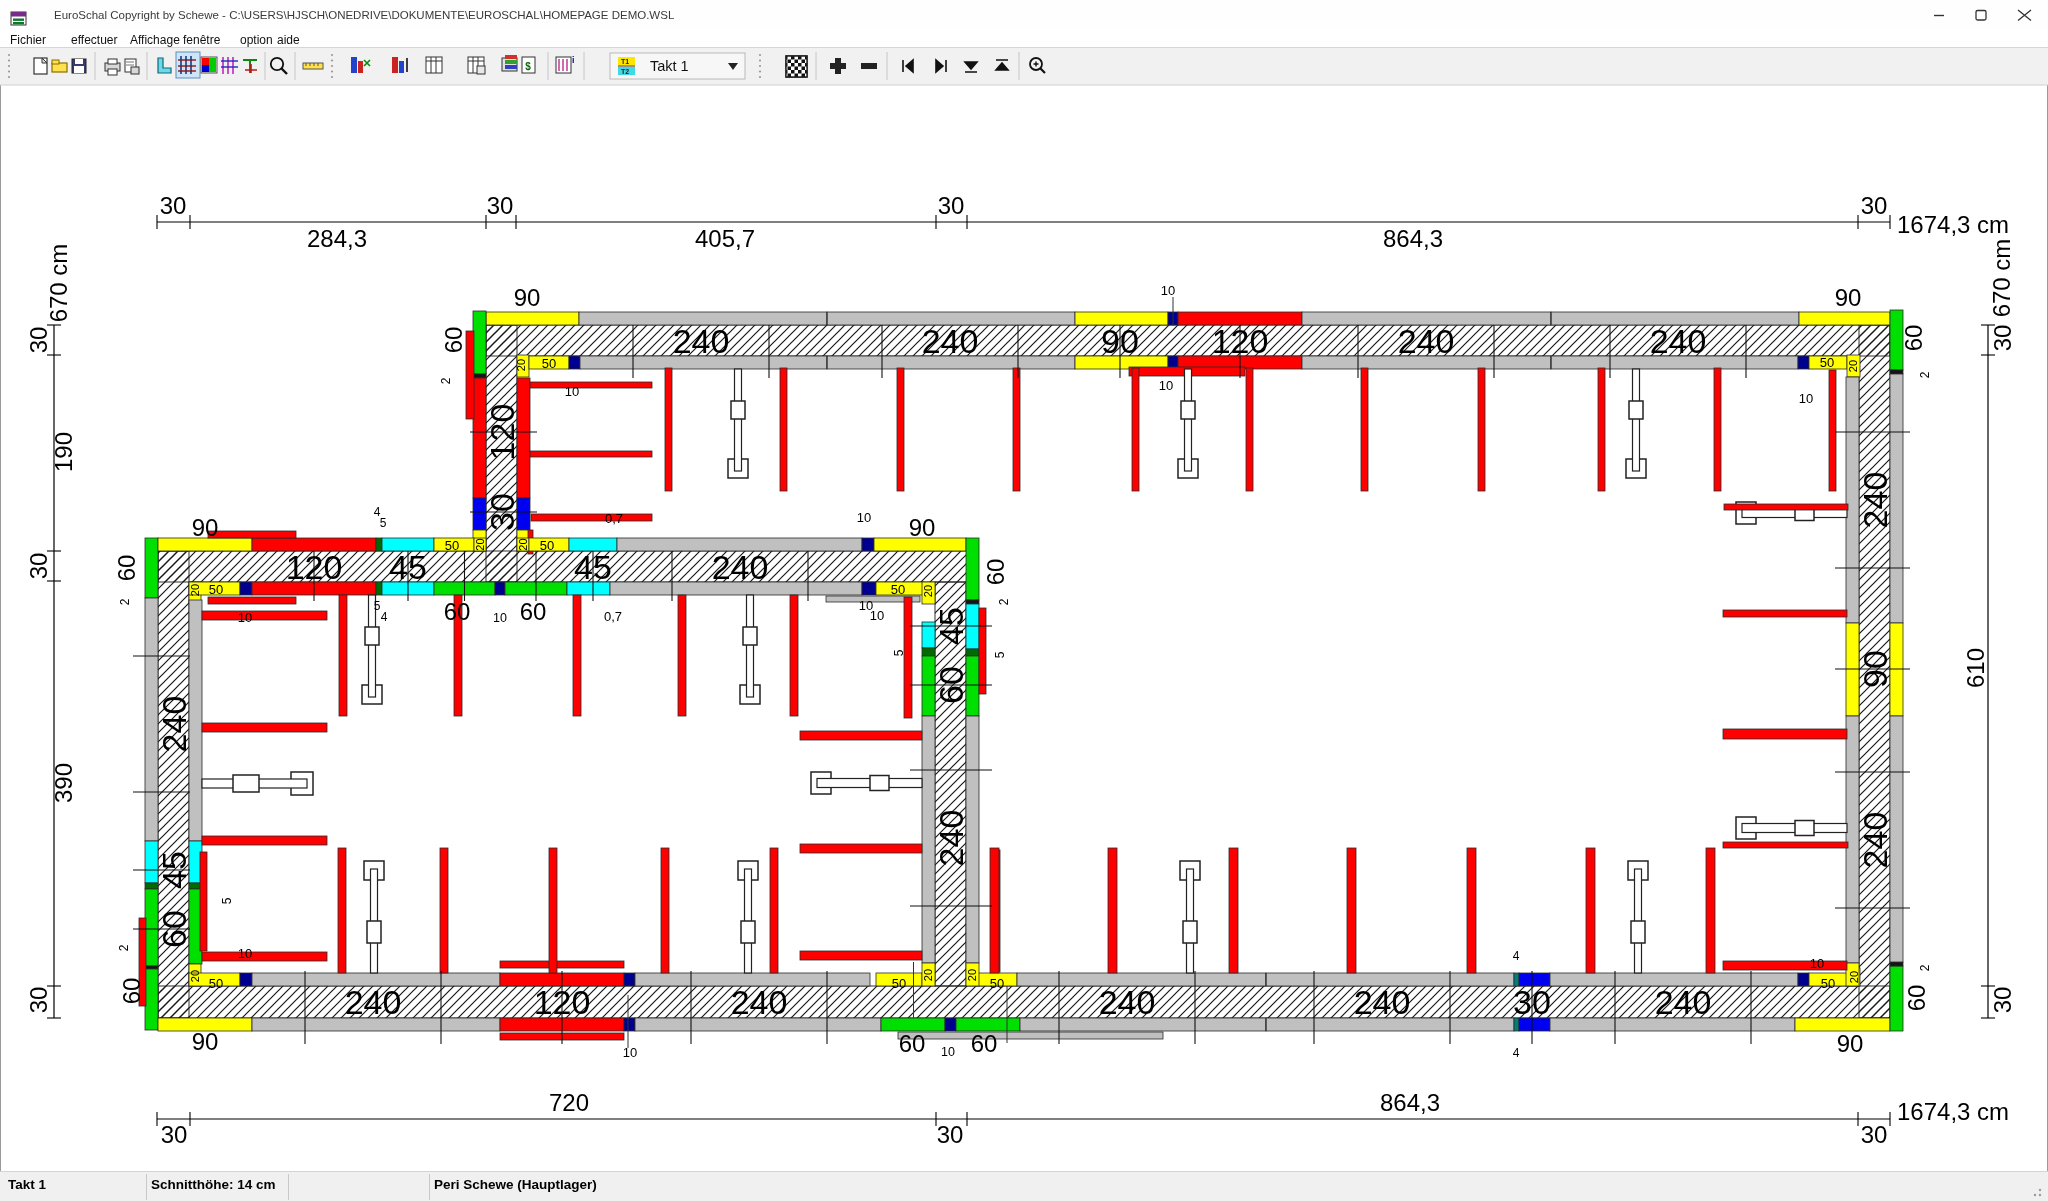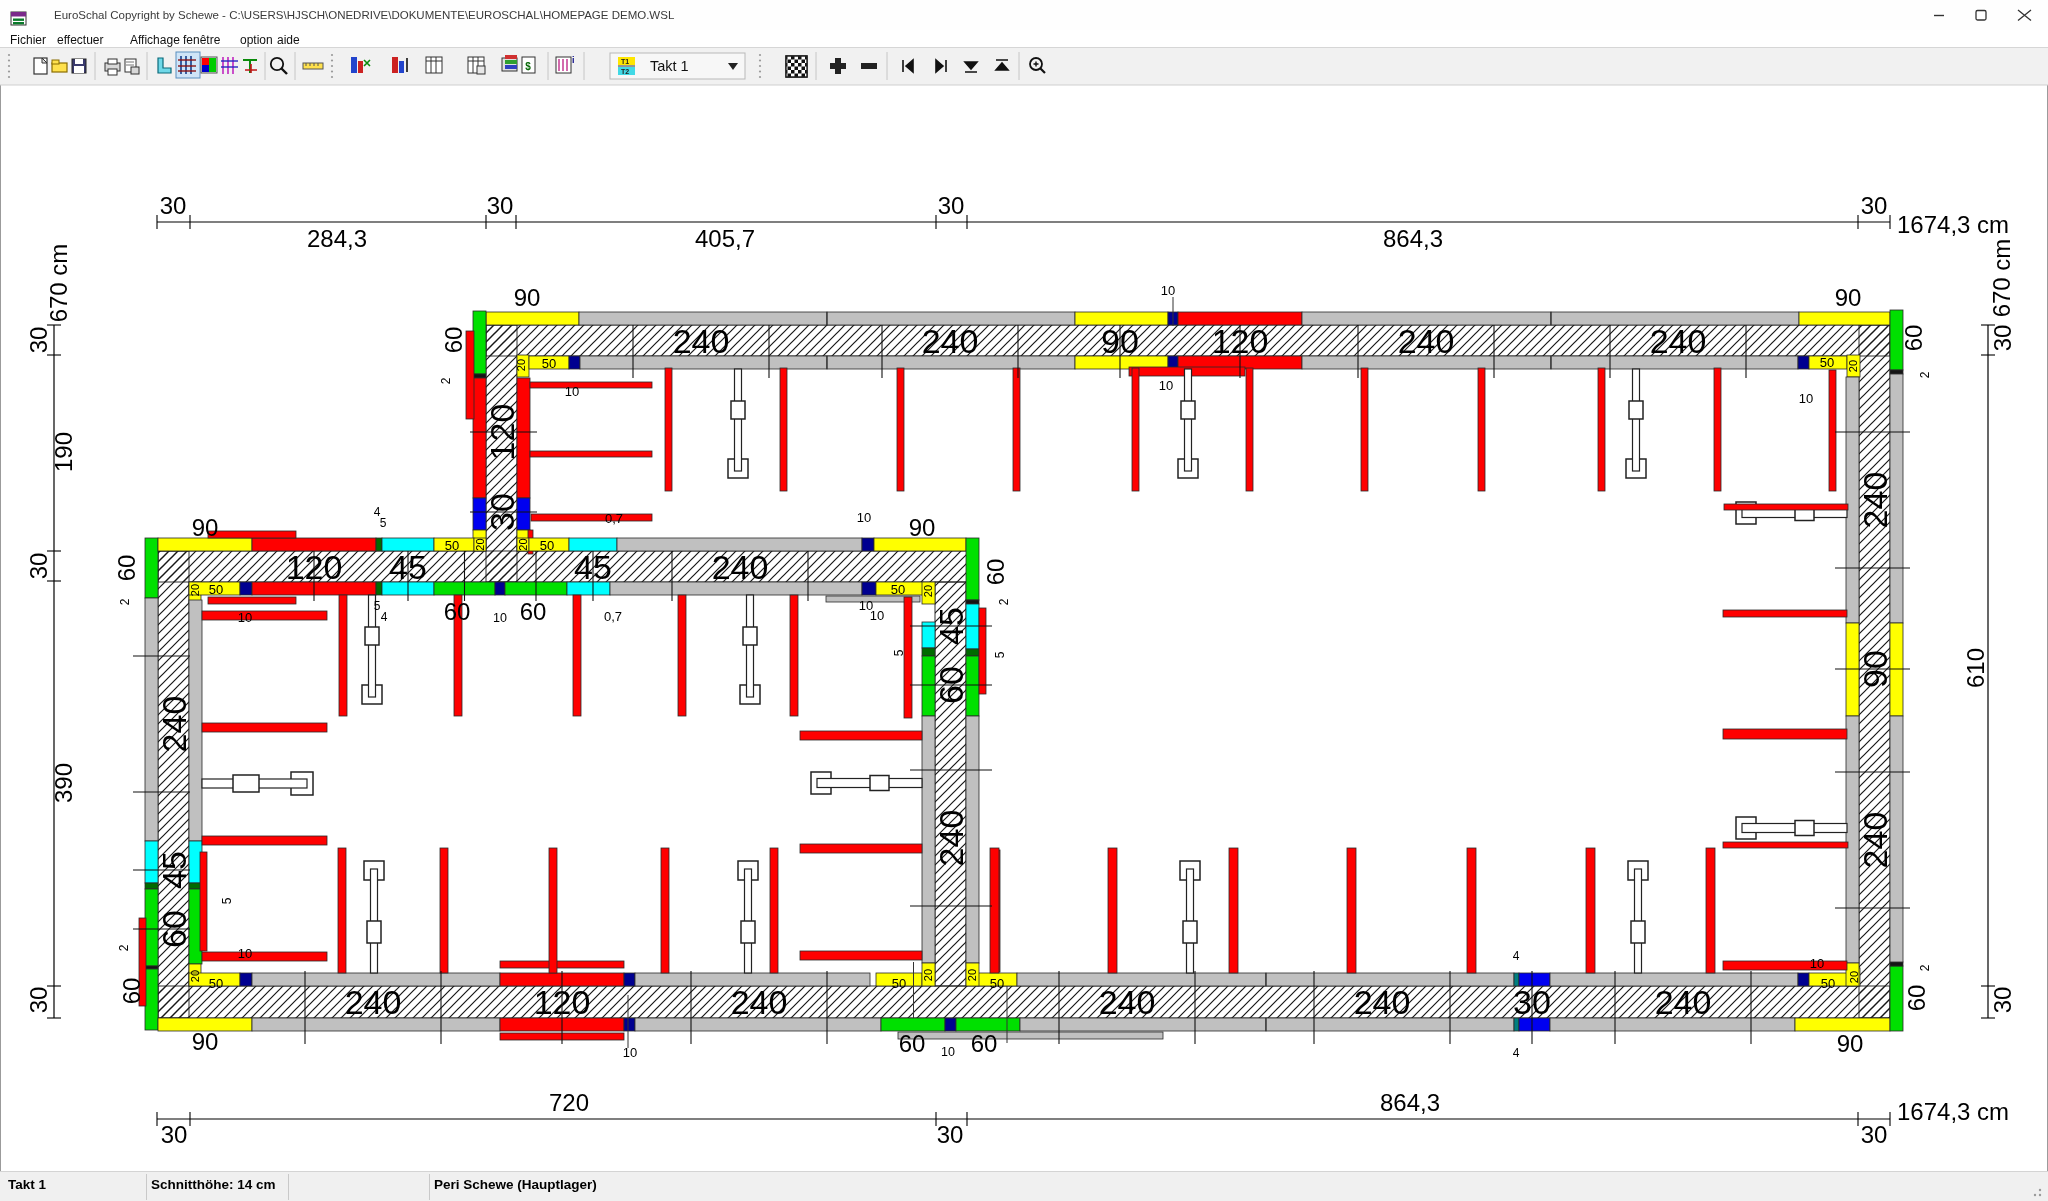--- a/index.html
+++ b/index.html
@@ -25,21 +25,21 @@
     </svg>
  <div class="txt">EuroSchal Copyright by Schewe - C:\USERS\HJSCH\ONEDRIVE\DOKUMENTE\EUROSCHAL\HOMEPAGE DEMO.WSL</div>
  <svg width="2048" height="30">
   <line x1="1934" y1="15.5" x2="1944" y2="15.5" stroke="#333" stroke-width="1.4"></line>
   <rect x="1976" y="10.5" width="10" height="9.5" fill="none" stroke="#333" stroke-width="1.3" rx="1.5"></rect>
   <path d="M2018 10 L2031 20.5 M2031 10 L2018 20.5" stroke="#333" stroke-width="1.3"></path>
  </svg>
 </div>
 <div id="menubar">
  <span style="left:10px">Fichier</span>
-    <span style="left:57px">effectuer</span>
+    <span style="left:71px">effectuer</span>
  <span style="left:130px">Affichage</span>
     <span style="left:183px">fenêtre</span>
  <span style="left:240px">option</span>
     <span style="left:277px">aide</span>
 </div>
 <div id="menuline"></div>
 <svg width="2048" height="1201" style="z-index:2">
  <defs>
   <pattern id="hat" width="9" height="9" patternUnits="userSpaceOnUse">
    <path d="M-1,1 l2,-2 M0,9 L9,0 M8,10 l2,-2" stroke="#161616" stroke-width="1.2" fill="none"></path>

